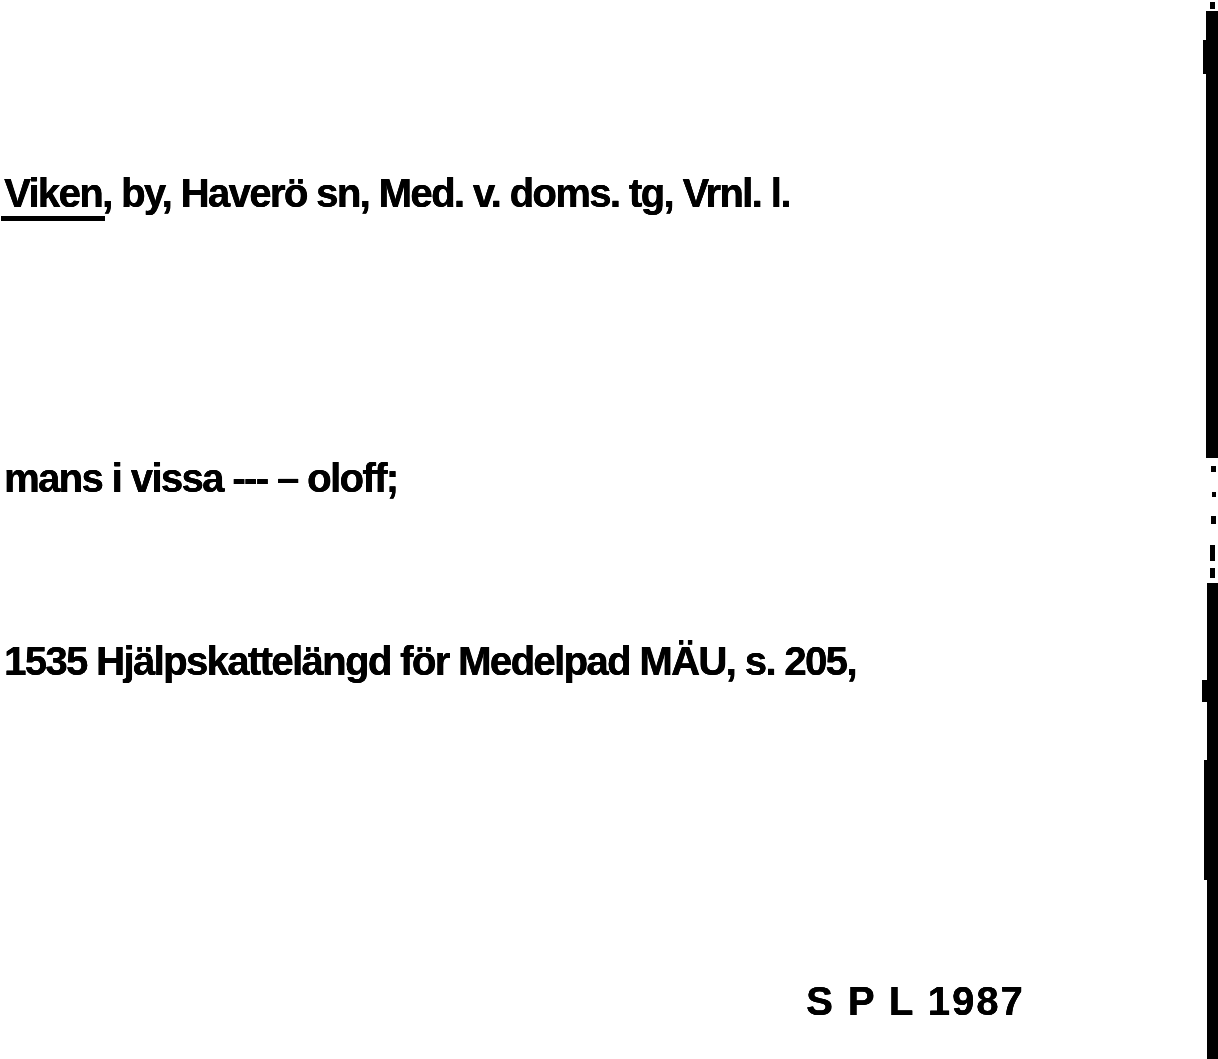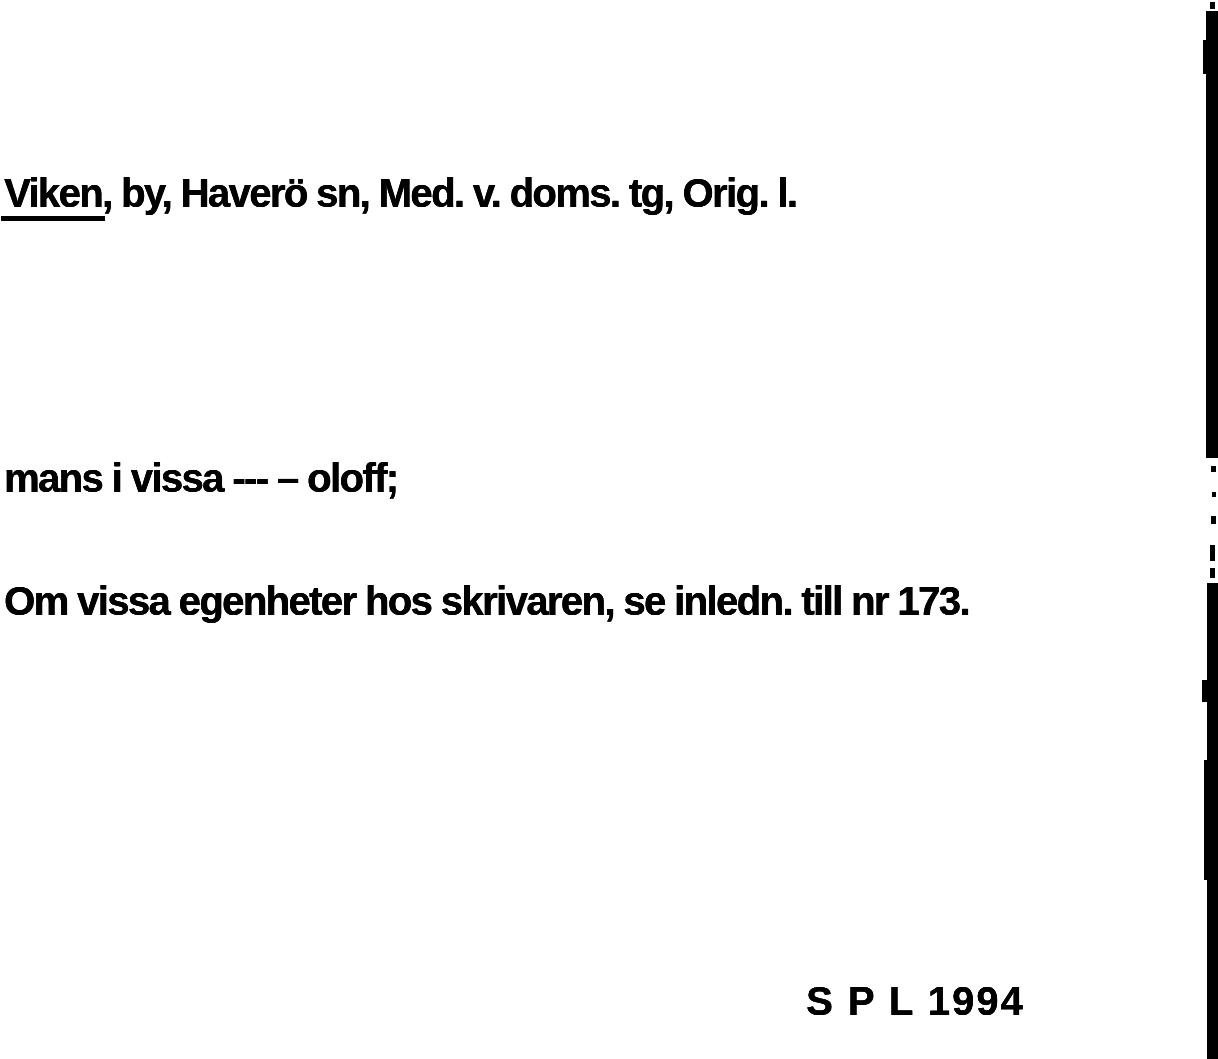--- a/index.html
+++ b/index.html
@@ -52,29 +52,29 @@
   .e-dash-2  { left: 1210px; top: 568px;  width: 5px;  height: 10px; }
   .e-seg-2   { left: 1207px; top: 583px;  width: 11px; height: 476px; }
   .e-notch   { left: 1202px; top: 680px;  width: 9px;  height: 22px; }
   .e-tick-b  { left: 1204px; top: 760px;  width: 4px;  height: 120px; }
 </style>
 </head>
 <body>
 
 <div class="card">
 
-  <div class="txt headword-line"><span class="uline">Viken</span><span>, by, Haverö sn, Med. v. doms. tg, Orig. l.</span></div>
+  <div class="txt headword-line"><span class="uline">Viken</span><span>, by, Haverö sn, Med. v. doms. tg, Vrnl. l.</span></div>
 
   <div class="txt record-block">
     <div>mans i vissa --- – oloff;</div>
+    <div>1535 Hjälpskattelängd för Medelpad MÄU, s. 205,</div>
   </div>
 
-  <div class="txt note-line">Om vissa egenheter hos skrivaren, se inledn. till nr 173.</div>
 
-  <div class="txt signature">S P L 1994</div>
+  <div class="txt signature">S P L 1987</div>
 
   <div class="edge-artifact">
     <div class="e-dot-top"></div>
     <div class="e-seg-1"></div>
     <div class="e-tick-a"></div>
     <div class="e-dot-1"></div>
     <div class="e-dot-2"></div>
     <div class="e-dot-3"></div>
     <div class="e-dash-1"></div>
     <div class="e-dash-2"></div>

